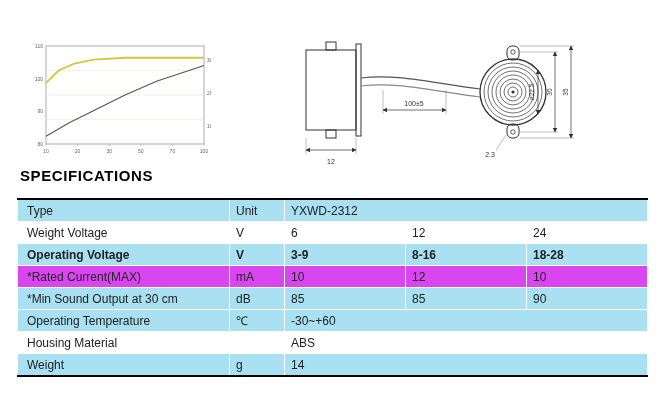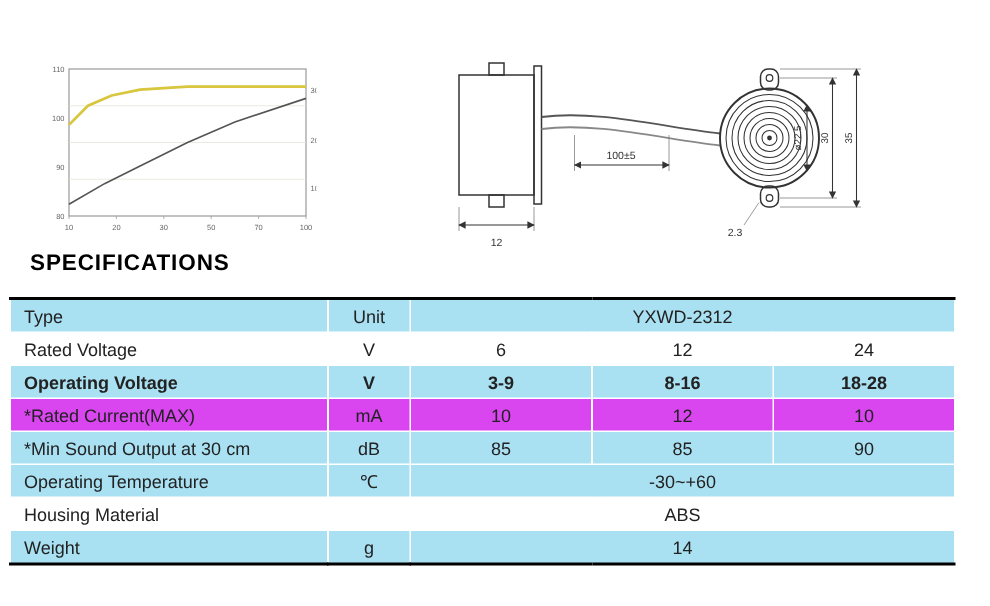--- a/index.html
+++ b/index.html
@@ -2,23 +2,23 @@
 <html><head>
 <meta charset="utf-8">
 <style>
   html,body{margin:0;padding:0;background:#fff;}
   .page{position:relative;width:660px;height:404px;background:#fff;overflow:hidden;
         font-family:"Liberation Sans",sans-serif;color:#111;}
   #chart-svg{position:absolute;left:26px;top:36px;}
   #drawing-svg{position:absolute;left:288px;top:30px;}
   .title{position:absolute;left:20px;top:167px;margin:0;font-size:15px;font-weight:700;
          letter-spacing:.6px;color:#000;}
-  table.specs{position:absolute;left:6px;top:198px;width:630px;border-collapse:collapse;
+  table.specs{position:absolute;left:17px;top:198px;width:630px;border-collapse:collapse;
         border-top:2px solid #000;border-bottom:2px solid #000;font-size:12px;table-layout:fixed;}
-  table.specs td{height:21px;padding:0 6px;border:1px solid #fff;text-align:center;color:#222;
+  table.specs td{height:21px;padding:0 6px;border:1px solid #fff;color:#222;
         overflow:hidden;white-space:nowrap;}
   table.specs td.row-label{text-align:left;padding-left:9px;}
   svg text{font-family:"Liberation Sans",sans-serif;}
 </style>
 </head>
 <body>
 
 <div class="page">
 
   <svg id="chart-svg" width="185" height="130" viewBox="0 0 185 130">
@@ -123,21 +123,21 @@
         <col style="width:121px">
         <col style="width:121px">
     </colgroup>
     <tbody id="spec-tbody">
         <tr style="background: rgb(169, 224, 242);">
           <td class="row-label">Type</td>
           <td class="unit-cell">Unit</td>
           <td class="value-cell" colspan="3">YXWD-2312</td>
         </tr>
         <tr style="background: rgb(255, 255, 255);">
-          <td class="row-label">Rated Voltage</td>
+          <td class="row-label">Weight Voltage</td>
           <td class="unit-cell">V</td>
           <td class="value-cell">6</td>
           <td class="value-cell">12</td>
           <td class="value-cell">24</td>
         </tr>
         <tr style="background: rgb(169, 224, 242); font-weight: bold;">
           <td class="row-label">Operating Voltage</td>
           <td class="unit-cell">V</td>
           <td class="value-cell">3-9</td>
           <td class="value-cell">8-16</td>

